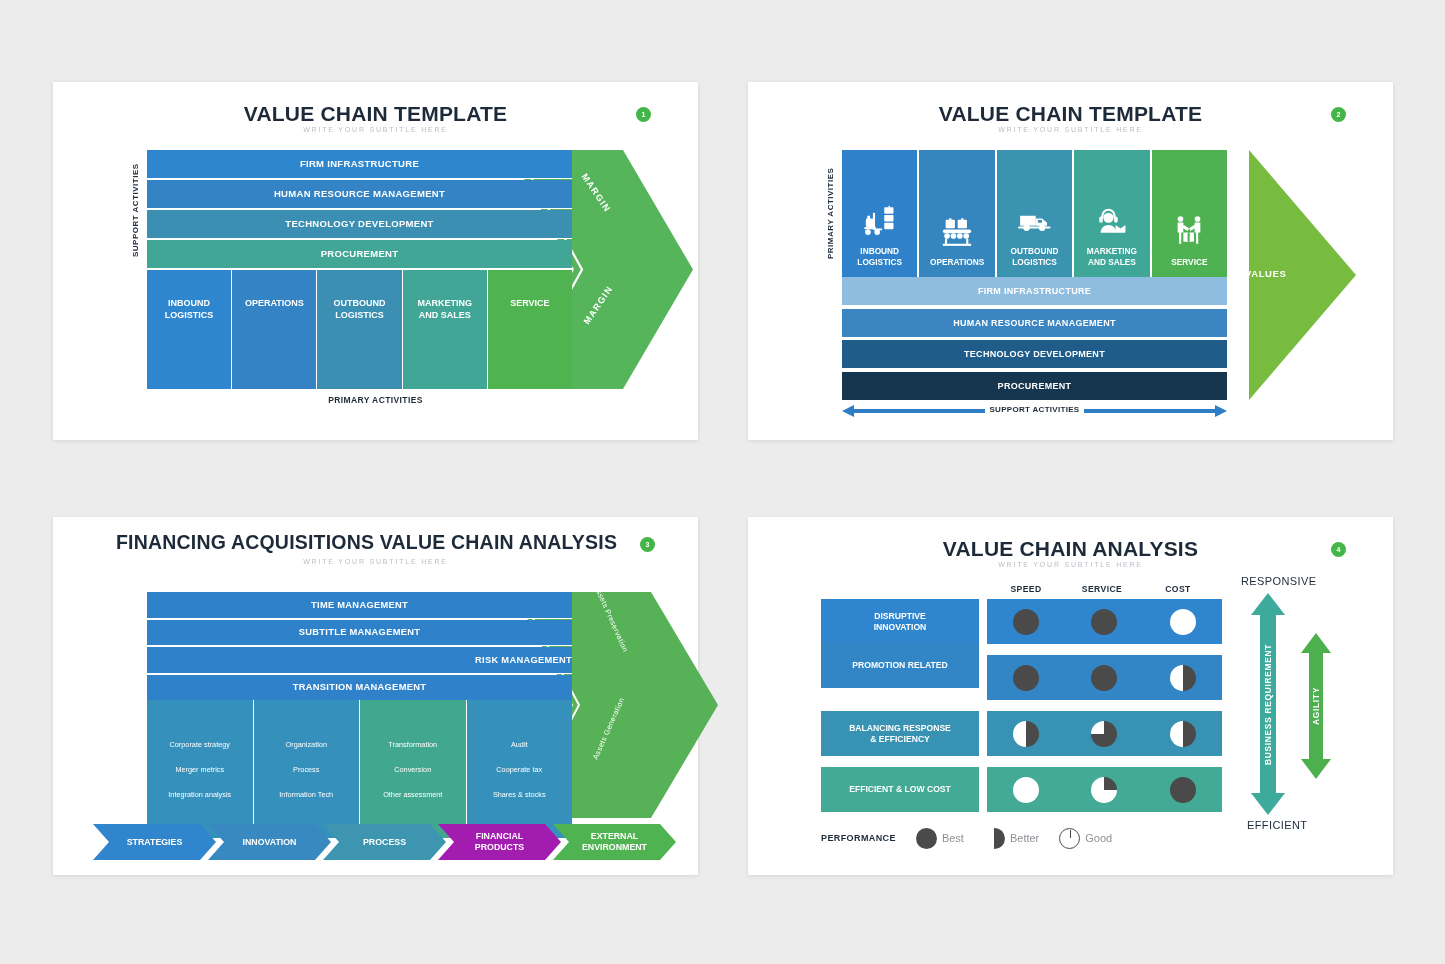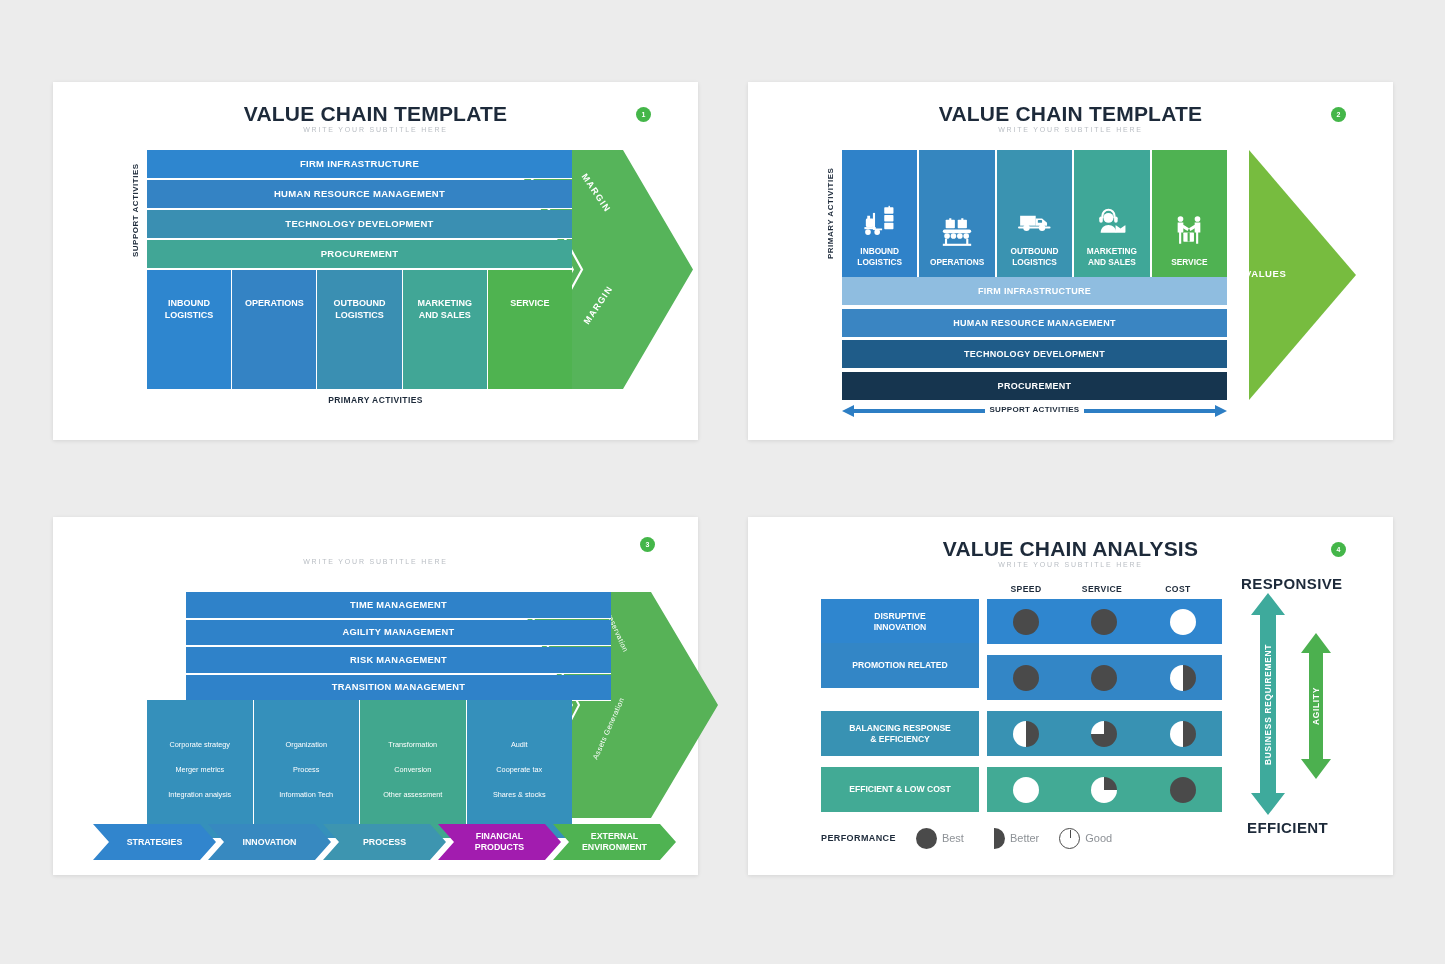--- a/index.html
+++ b/index.html
@@ -137,21 +137,20 @@
   #slide3 .title { top: 14px; font-size: 19.5px; padding-right: 18px; }
   #slide3 .sub   { top: 41px; }
   #slide3 .badge { left: 587px; top: 20px; }
 
   .s3-support { position: absolute; left: 94px; top: 75px; width: 425px; height: 108px; }
   .s3-srow {
     position: absolute; left: 0; width: 425px; height: 26.5px;
     display: flex; align-items: center; justify-content: center;
     color: #fff; font-size: 9.3px; font-weight: bold; letter-spacing: .3px;
     border-bottom: 1.5px solid #fff;
-    margin-left: 39px;
   }
   .s3-prow { position: absolute; left: 94px; top: 183px; width: 425px; height: 138px; display: flex; }
   .s3-pcell {
     flex: 1; border-right: 1.5px solid #fff;
     display: flex; flex-direction: column; align-items: center; justify-content: center;
     gap: 16px; color: #fff; font-size: 7.3px; text-align: center;
   }
   .s3-pcell:last-child { border-right: none; }
 
   .s3-arrow { position: absolute; left: 460px; top: 75px; width: 205px; height: 226px; }
@@ -186,21 +185,21 @@
   }
   .s4-rowcells {
     position: absolute; left: 239px; width: 235px; height: 45px;
     display: flex; align-items: center;
   }
   .s4-cell { flex: 1; display: flex; align-items: center; justify-content: center; }
   .pie { width: 26px; height: 26px; border-radius: 50%; }
 
   .s4-axes { position: absolute; left: 485px; top: 58px; width: 160px; height: 260px; }
   .s4-axlabel {
-    position: absolute; font-size: 15px; font-weight: bold; color: #1d2a3a; letter-spacing: .4px;
+    position: absolute; font-size: 11px; font-weight: normal; color: #1d2a3a; letter-spacing: .4px;
   }
   .darrow { position: absolute; }
   .darrow .txt {
     position: absolute; left: 0; right: 0; top: 0; bottom: 0;
     display: flex; align-items: center; justify-content: center;
     color: #fff; font-weight: bold; font-size: 8.4px; letter-spacing: .7px;
     writing-mode: vertical-rl; transform: rotate(180deg); white-space: nowrap;
   }
 
   .s4-legend { position: absolute; left: 73px; top: 308px; width: 320px; height: 26px; display: flex; align-items: center; }
@@ -390,40 +389,41 @@
       <svg width="385" height="14" viewBox="0 0 385 14" style="position:absolute;left:0;top:0">
         <line x1="8" y1="7" x2="377" y2="7" stroke="#2d7ec4" stroke-width="4"></line>
         <polygon points="0,7 12,1 12,13" fill="#2d7ec4"></polygon>
         <polygon points="385,7 373,1 373,13" fill="#2d7ec4"></polygon>
       </svg>
       <div class="txt">SUPPORT ACTIVITIES</div>
     </div>
   </div>
 
   <div class="slide" id="slide3">
+    <div class="slide-title title">FINANCING ACQUISITIONS VALUE CHAIN ANALYSIS</div>
     <div class="slide-sub sub">WRITE YOUR SUBTITLE HERE</div>
     <div class="badge">3</div>
 
     <div class="s3-arrow">
       <svg width="205" height="226" viewBox="0 0 205 226" style="display:block">
         <polygon points="0,0 138,0 205,113 138,226 0,226 60,113" fill="#57b257"></polygon>
         <polyline points="6,0 66,113 6,226" fill="none" stroke="#ffffff" stroke-width="2"></polyline>
       </svg>
       <div class="s3-at" id="s3-assets-pres">Assets Preservation</div>
       <div class="s3-at" id="s3-assets-gen">Assets Generation</div>
     </div>
 
     <div class="s3-support">
         <div class="s3-srow" style="top: 0px; background: rgb(47, 130, 201);">
           <span>TIME MANAGEMENT</span>
         </div>
         <div class="s3-srow" style="top: 27.5px; background: rgb(47, 130, 201);">
-          <span>AGILITY MANAGEMENT</span>
-        </div>
-        <div class="s3-srow" style="top: 55px; background: rgb(47, 130, 201);">
+          <span>SUBTITLE MANAGEMENT</span>
+        </div>
+        <div class="s3-srow" style="top: 55px; background: rgb(47, 130, 201); justify-content: flex-end;">
           <span>RISK MANAGEMENT</span>
         </div>
         <div class="s3-srow" style="top: 82.5px; background: rgb(47, 130, 201);">
           <span>TRANSITION MANAGEMENT</span>
         </div>
       </div>
     <div class="s3-prow">
         <div class="s3-pcell" style="background: rgb(53, 144, 187);">
           <div>Corporate strategy</div>
           <div>Merger metrics</div>

